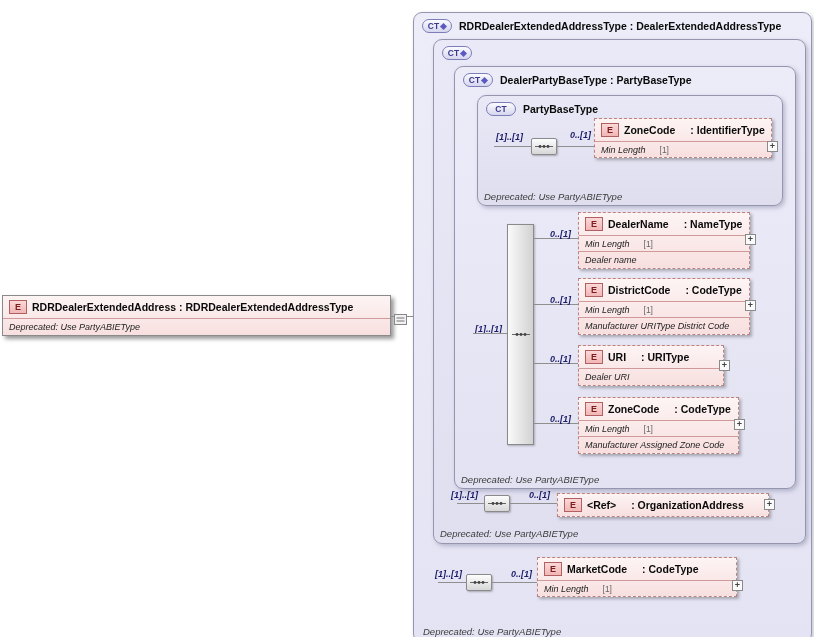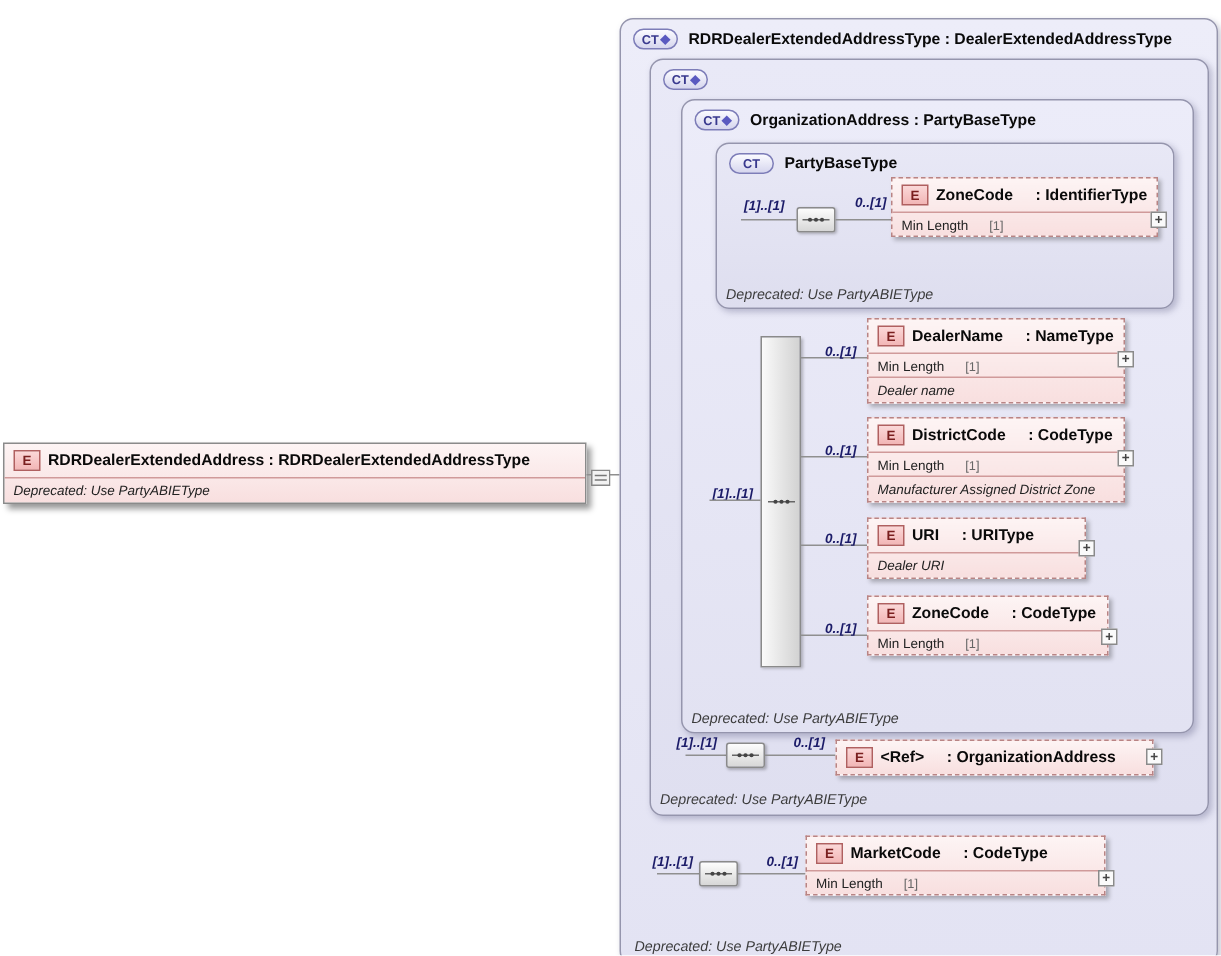--- a/index.html
+++ b/index.html
@@ -40,21 +40,21 @@
   .elem-header{display:flex;align-items:center;gap:5px;padding:4px 6px;white-space:nowrap;}
   .elem-name{font-size:10.5px;font-weight:bold;color:#0a0a0a;}
   .elem-type{font-size:10.5px;font-weight:bold;color:#0a0a0a;margin-left:10px;}
   .e-icon{
     width:16px;height:12px;border:1px solid #b06060;
     background:linear-gradient(180deg,#fbd8d8,#f2b6b6);
     color:#7a1f1f;font-size:9px;font-weight:bold;
     display:inline-flex;align-items:center;justify-content:center;flex:0 0 auto;
   }
   .facet-row{display:flex;align-items:baseline;padding:3px 6px 2px 6px;white-space:nowrap;}
-  .facet-label{font-size:9px;color:#222;}
+  .facet-label{font-size:9px;font-style:italic;color:#222;}
   .facet-value{font-size:8.5px;color:#666;margin-left:14px;}
   .anno-row{padding:3px 6px;font-size:9px;font-style:italic;color:#222;white-space:nowrap;}
   
   .seq-icon{
     position:absolute;width:26px;height:17px;border:1px solid #8a8a8a;border-radius:2px;
     background:linear-gradient(180deg,#fdfdfd,#d7d7d7);
     display:flex;align-items:center;justify-content:center;box-sizing:border-box;
     box-shadow:1px 1px 2px rgba(0,0,0,0.25);
   }
   .seq-bar{
@@ -110,21 +110,21 @@
             <span class="ct-diamond"></span>
           </span>
       </div>
 
       <div class="ct-box ct-l3" style="left:20px;top:26px;width:340px;height:421px;">
         <div class="ct-header">
           <span class="ct-icon">
               <span>CT</span>
               <span class="ct-diamond"></span>
             </span>
-          <span class="ct-title">OrganizationAddress : PartyBaseType</span>
+          <span class="ct-title">DealerPartyBaseType : PartyBaseType</span>
         </div>
 
         <div class="ct-box ct-l4" style="left:22px;top:28px;width:304px;height:109px;">
           <div class="ct-header">
             <span class="ct-icon">
                 <span>CT</span>
               </span>
             <span class="ct-title">PartyBaseType</span>
           </div>
 
@@ -189,21 +189,21 @@
         <div class="elem-box" style="left:123px;top:211px;width:172px;">
           <div class="row elem-header">
             <span class="e-icon">E</span>
             <span class="elem-name">DistrictCode</span>
             <span class="elem-type">: CodeType</span>
           </div>
           <div class="row facet-row">
             <span class="facet-label">Min Length</span>
             <span class="facet-value">[1]</span>
           </div>
-          <div class="row anno-row">Manufacturer Assigned District Zone</div>
+          <div class="row anno-row">Manufacturer URIType District Code</div>
         </div>
         <div class="plus-box" style="left:290px;top:233px;">+</div>
 
         <div class="h-line" style="left:79px;top:296px;width:44px;"></div>
         <span class="card-label" style="left:95px;top:287px;">0..[1]</span>
         <div class="elem-box" style="left:123px;top:278px;width:146px;">
           <div class="row elem-header">
             <span class="e-icon">E</span>
             <span class="elem-name">URI</span>
             <span class="elem-type">: URIType</span>
@@ -217,20 +217,21 @@
         <div class="elem-box" style="left:123px;top:330px;width:161px;">
           <div class="row elem-header">
             <span class="e-icon">E</span>
             <span class="elem-name">ZoneCode</span>
             <span class="elem-type">: CodeType</span>
           </div>
           <div class="row facet-row">
             <span class="facet-label">Min Length</span>
             <span class="facet-value">[1]</span>
           </div>
+          <div class="row anno-row">Manufacturer Assigned Zone Code</div>
         </div>
         <div class="plus-box" style="left:279px;top:352px;">+</div>
 
         <span class="deprecated" style="left:6px;bottom:3px;">Deprecated: Use PartyABIEType</span>
       </div>
 
       <span class="card-label" style="left:17px;top:450px;">[1]..[1]</span>
       <div class="h-line" style="left:23px;top:463px;width:27px;"></div>
       <div class="seq-icon" style="left:50px;top:455px;">
         <svg width="22" height="13" viewBox="0 0 22 13">

